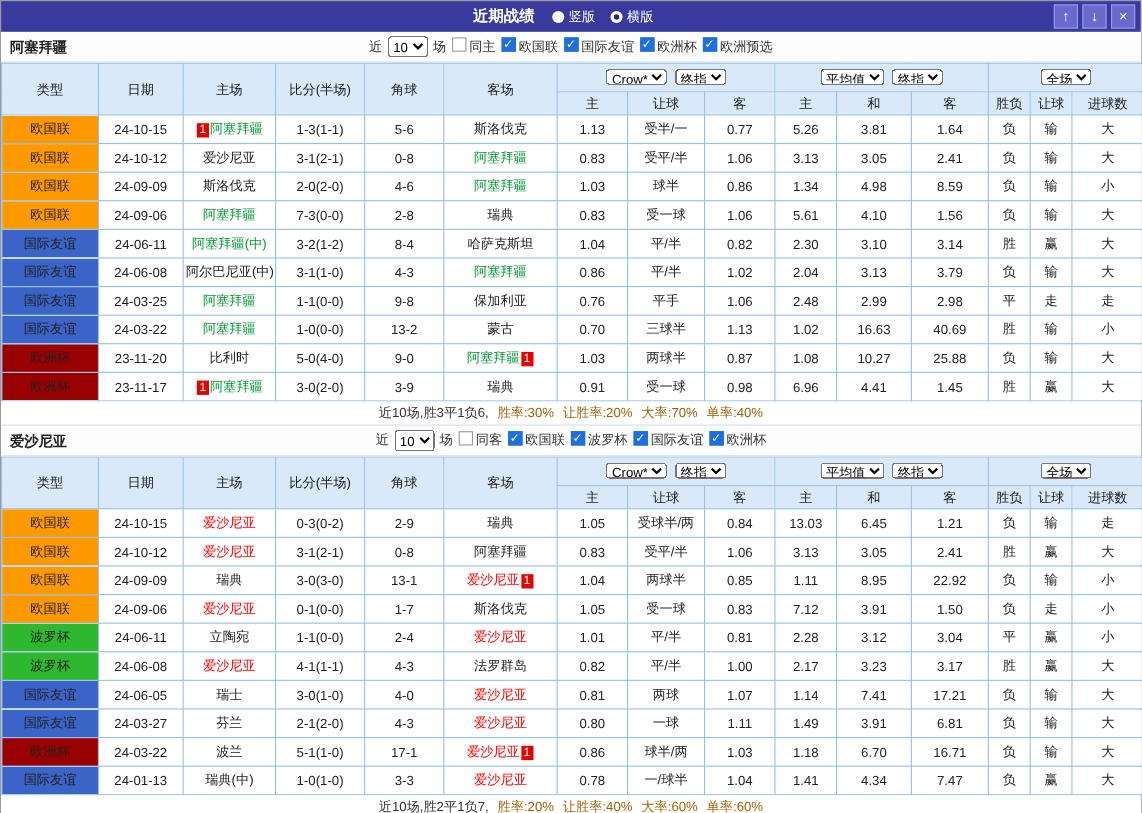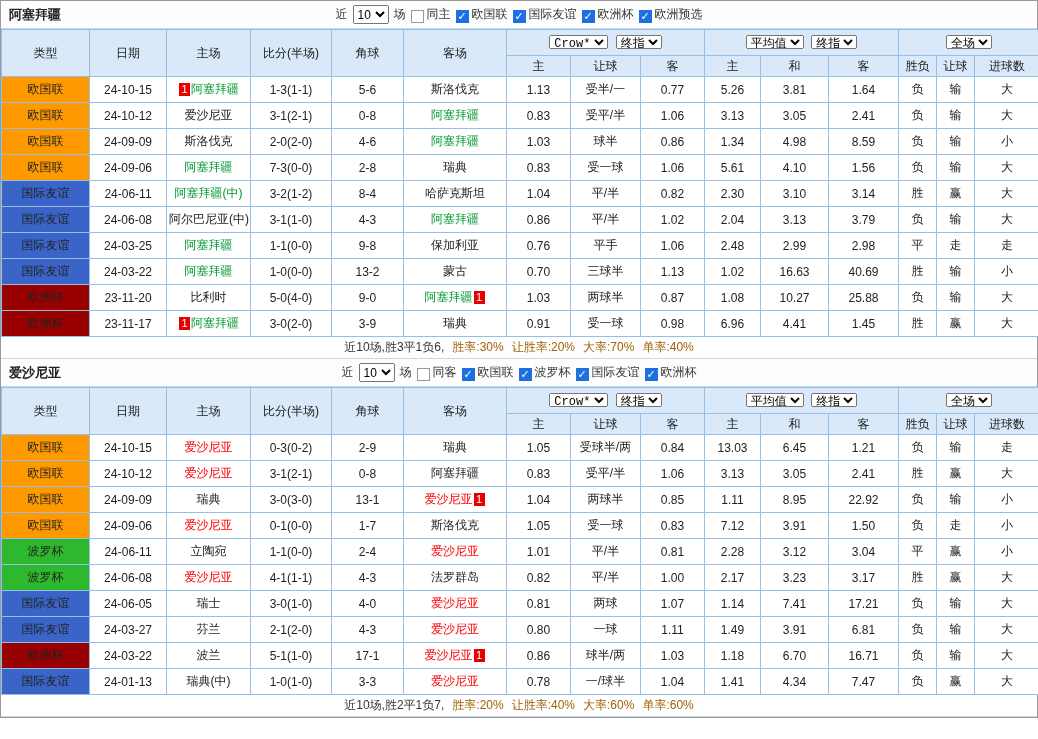--- a/index.html
+++ b/index.html
@@ -13,33 +13,33 @@
   .radio{width:11px;height:11px;border-radius:50%;background:#fff;display:inline-block;position:relative;}
   .radio.on::after{content:"";position:absolute;left:3px;top:3px;width:5px;height:5px;border-radius:50%;background:#26268c;}
   .tb-buttons{position:absolute;right:5px;top:3px;display:flex;gap:4px;}
   .tbtn{width:22px;height:22px;background:#6a6ace;border:1px solid #9a9ae6;color:#fff;font-size:13px;line-height:20px;text-align:center;padding:0;cursor:pointer;font-family:inherit;}
 
   
   .filter-bar{height:27px;display:flex;align-items:center;position:relative;background:#fdfdfd;border-bottom:1px solid #c6d9ec;}
   .team-name{position:absolute;left:8px;font-size:13px;font-weight:bold;color:#222;}
   .filter-controls{margin:0 auto;display:flex;align-items:center;gap:5px;font-size:12px;color:#333;}
   .count-select{height:19px;font-size:12px;font-family:inherit;}
-  .cb-label{display:flex;align-items:flex-end;gap:3px;cursor:pointer;}
+  .cb-label{display:flex;align-items:flex-start;gap:3px;cursor:pointer;}
   .cb{width:13px;height:13px;border:1px solid #999;background:#fff;display:inline-block;box-sizing:border-box;position:relative;}
   .cb.checked{background:#1e6fe0;border-color:#1e6fe0;}
   .cb.checked::after{content:"\2713";color:#fff;font-size:11px;position:absolute;left:1px;top:-1px;}
 
   
   table.stats{width:100%;table-layout:fixed;border-collapse:collapse;font-size:12px;}
   .stats th,.stats td{border:1px solid #94bfe6;text-align:center;padding:0 2px;overflow:hidden;white-space:nowrap;}
   .stats thead th{background:#d9e9f9;font-weight:normal;color:#1a1a1a;}
   tr.h1 th{height:25px;}
   tr.h2 th{height:20px;}
   .stats tbody td{height:25px;color:#222;background:#fff;}
-  .sel-cell select{height:14px;font-size:12px;margin:0 2px;font-family:Liberation Mono, monospace;}
+  .sel-cell select{height:14px;font-size:12px;margin:0 2px;font-family:Liberation Sans, sans-serif;}
   .td-league{color:#fff;}
   .td-score{color:#f00;}
   .num-badge{display:inline-block;min-width:11px;height:13px;line-height:13px;background:#e60000;color:#fff;font-size:11px;text-align:center;margin:0 1px;}
   .res-win{color:#e5007d;background:#ffe3f0;}
   .res-draw{color:#009933;}
   .res-lose{color:#f00;}
   .let-win{color:#f00;background:#ffd6d6;}
   .let-go{color:#009933;}
   .let-lose{color:#1a1acc;}
   .goal-big{color:#f00;}
@@ -49,20 +49,36 @@
   
   .table-footer{height:21px;display:flex;align-items:center;justify-content:center;font-size:12px;border-bottom:1px solid #c6d9ec;gap:8px;background:#fff;}
   .table-footer .sum{color:#333;}
   .table-footer .stat{color:#a16207;}
 </style>
 </head>
 <body>
 
 <div class="window">
 
+  <div class="titlebar">
+    <span class="tb-title">近期战绩</span>
+    <label class="radio-label">
+      <span class="radio"></span>
+      <span>竖版</span>
+    </label>
+    <label class="radio-label">
+      <span class="radio on"></span>
+      <span>横版</span>
+    </label>
+    <div class="tb-buttons">
+      <button class="tbtn">↑</button>
+      <button class="tbtn">↓</button>
+      <button class="tbtn">×</button>
+    </div>
+  </div>
 
   <div class="section">
     <div class="filter-bar">
       <div class="team-name">阿塞拜疆</div>
       <div class="filter-controls">
         <span>近</span>
         <select class="count-select">
           <option>10</option>
         </select>
         <span>场</span>

